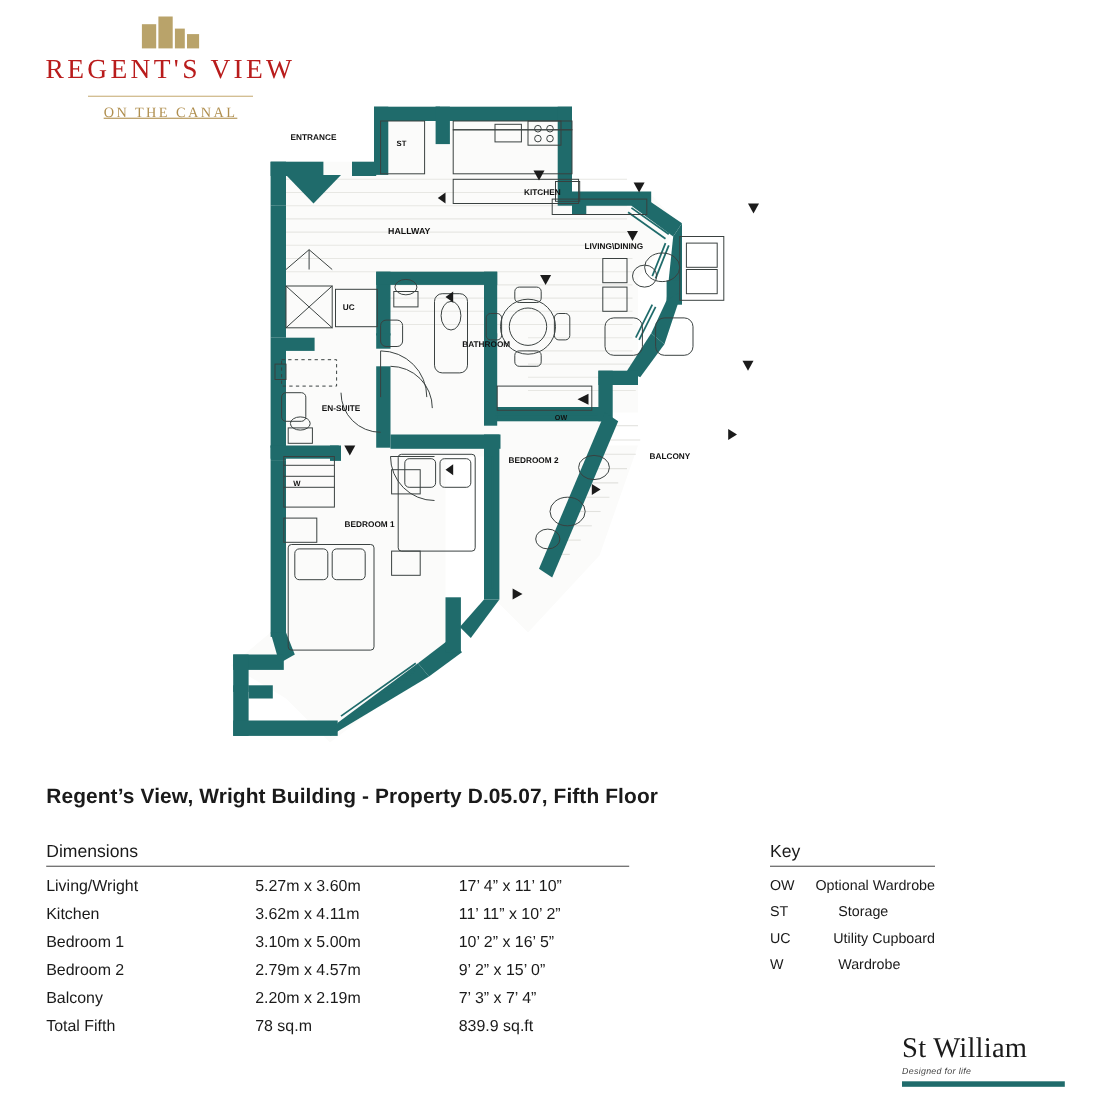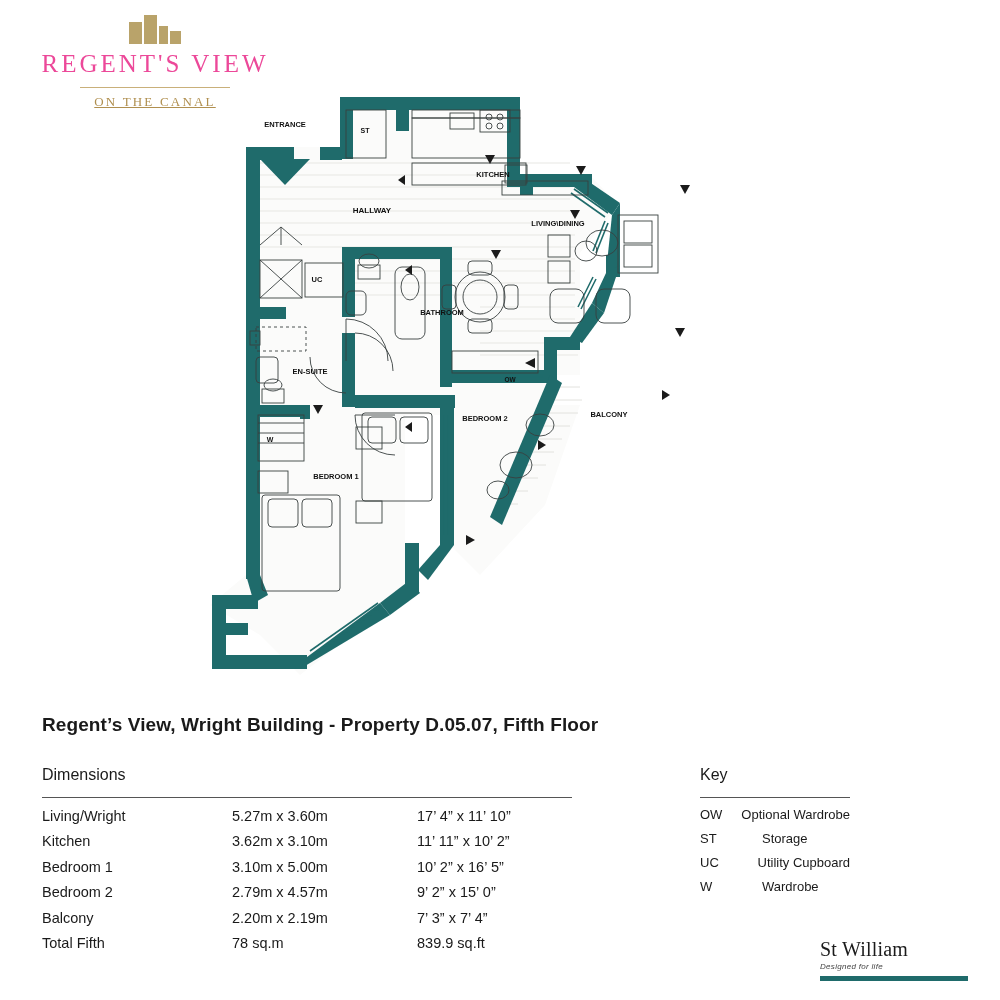--- a/index.html
+++ b/index.html
@@ -36,21 +36,21 @@
     background: #b9a36a;
   }
   .logo-mark .b1 { left: 6px;  width: 13px; height: 22px; }
   .logo-mark .b2 { left: 21px; width: 13px; height: 29px; }
   .logo-mark .b3 { left: 36px; width: 9px;  height: 18px; }
   .logo-mark .b4 { left: 47px; width: 11px; height: 13px; }
   .logo-name {
     font-family: "Liberation Serif", serif;
     font-size: 25px;
     letter-spacing: 3px;
-    color: #ec4899;
+    color: #b91c1c;
     white-space: nowrap;
   }
   .logo-rule {
     width: 150px;
     height: 1px;
     background: #c9b07a;
     margin: 9px auto 6px auto;
   }
   .logo-sub {
     font-family: "Liberation Serif", serif;
@@ -82,21 +82,21 @@
   .dims {
     position: absolute;
     left: 42px;
     top: 766px;
     width: 530px;
   }
   .dims h3, .key h3 {
     margin: 0;
     font-size: 16px;
     font-weight: normal;
-    padding-bottom: 13px;
+    padding-bottom: 3px;
     border-bottom: 1px solid #555;
   }
   .dims-row {
     display: flex;
     font-size: 14.5px;
     padding: 9.5px 0 0 0;
   }
   .dims-row .c0 { width: 190px; }
   .dims-row .c1 { width: 185px; }
   .dims-row .c2 { flex: 1; }
@@ -118,21 +118,21 @@
 
   
   .stw {
     position: absolute;
     left: 820px;
     top: 938px;
     text-align: left;
   }
   .stw-name {
     font-family: "Liberation Serif", serif;
-    font-size: 20px;
+    font-size: 26px;
     color: #1b1b1b;
     letter-spacing: 0.2px;
   }
   .stw-tag {
     font-size: 8px;
     color: #444;
     letter-spacing: 0.3px;
     margin-top: 1px;
     font-style: italic;
   }
@@ -403,21 +403,21 @@
 <div class="dims">
   <h3>Dimensions</h3>
 
   <div class="dims-row">
     <span class="c0">Living/Wright</span>
     <span class="c1">5.27m x 3.60m</span>
     <span class="c2">17’ 4” x 11’ 10”</span>
   </div>
   <div class="dims-row">
     <span class="c0">Kitchen</span>
-    <span class="c1">3.62m x 3.10m</span>
+    <span class="c1">3.62m x 4.11m</span>
     <span class="c2">11’ 11” x 10’ 2”</span>
   </div>
   <div class="dims-row">
     <span class="c0">Bedroom 1</span>
     <span class="c1">3.10m x 5.00m</span>
     <span class="c2">10’ 2” x 16’ 5”</span>
   </div>
   <div class="dims-row">
     <span class="c0">Bedroom 2</span>
     <span class="c1">2.79m x 4.57m</span>

